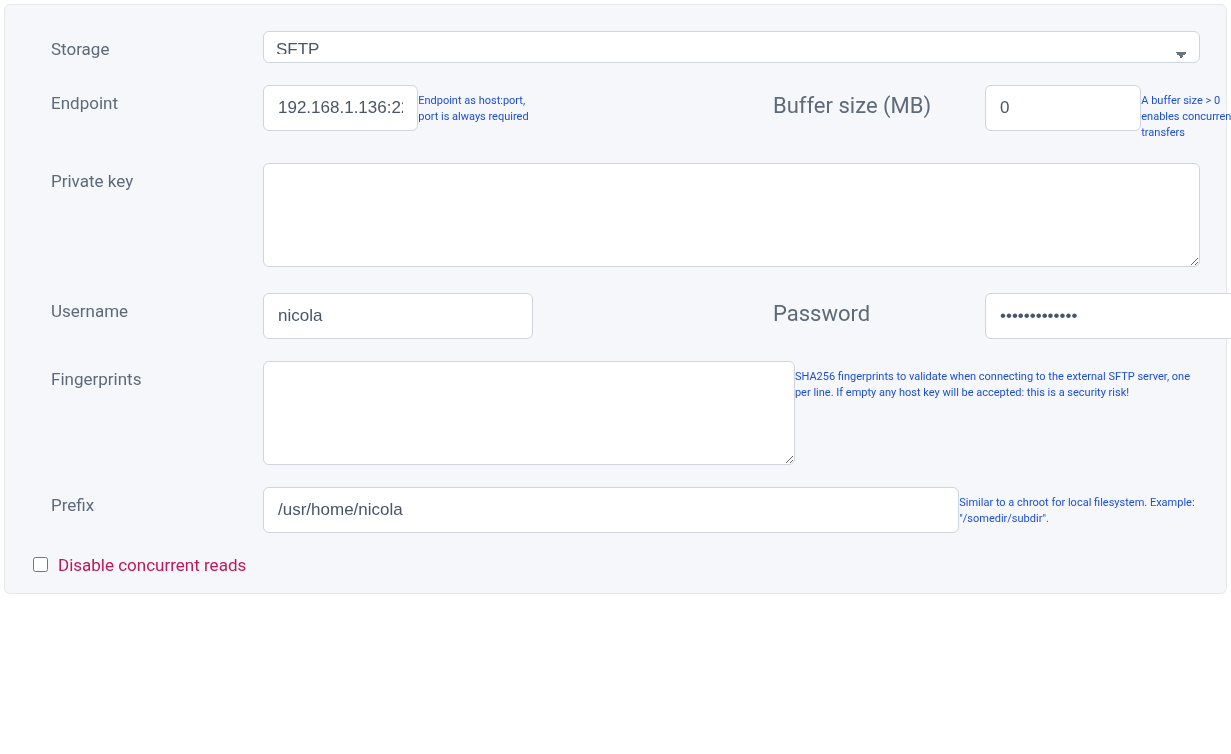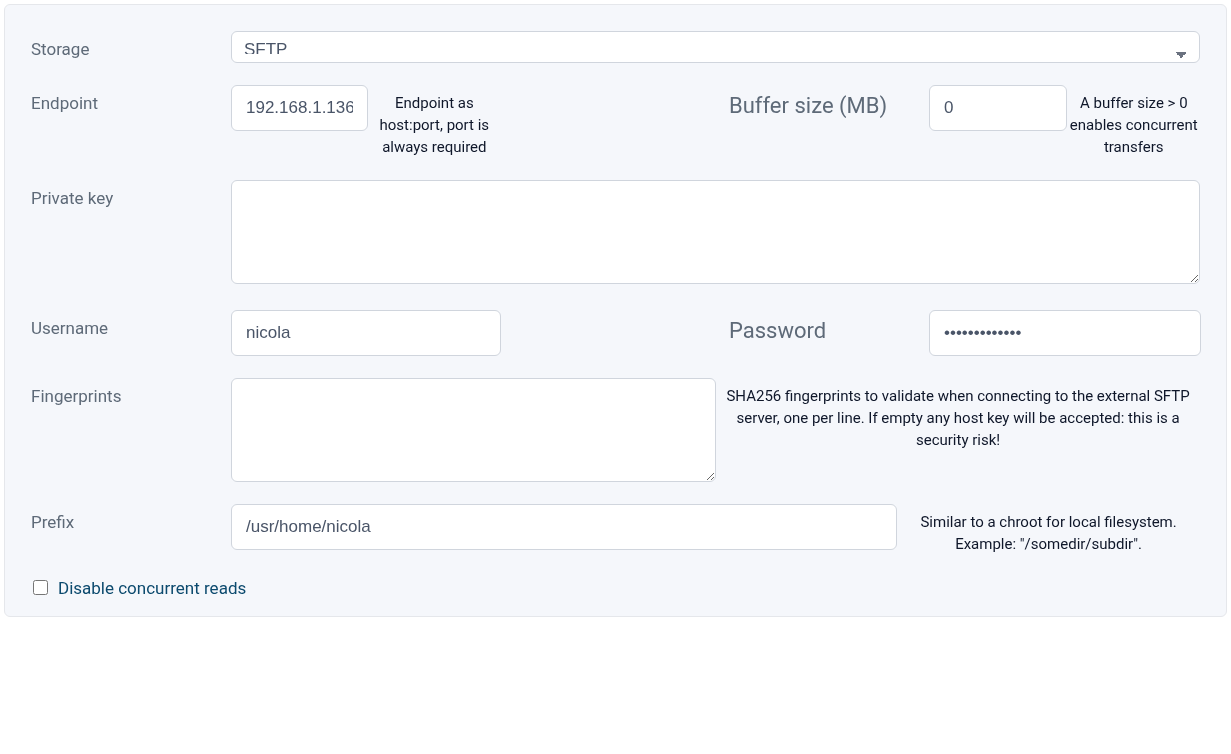--- a/index.html
+++ b/index.html
@@ -14,21 +14,22 @@
       border: 1px solid #e5e7eb;
       border-radius: 6px;
       margin: 4px;
       padding: 26px 26px 18px 26px;
       width: 1223px;
     }
     .row {
       display: flex;
       align-items: flex-start;
       margin-bottom: 22px;
-      gap: 0;
+      gap: 12px;
+      margin-left: 20px;
     }
     .label-col {
       width: 200px;
       flex: 0 0 200px;
       font-size: 17px;
       color: #5e6a78;
       padding-top: 8px;
     }
     .field-col {
       flex: 1 1 auto;
@@ -84,42 +85,41 @@
       background-image:
         linear-gradient(45deg, transparent 50%, #6b7280 50%),
         linear-gradient(135deg, #6b7280 50%, transparent 50%);
       background-position:
         calc(100% - 18px) 20px,
         calc(100% - 12px) 20px;
       background-size: 6px 6px, 6px 6px;
       background-repeat: no-repeat;
     }
     .help-text {
-      font-size: 15px;
-      color: #0f172a;
+      font-size: 11px;
+      color: #1d4ed8;
       margin-top: 8px;
       line-height: 1.45;
-      text-align: center;
     }
     .checkbox-row {
       display: flex;
       align-items: center;
       gap: 10px;
       margin-top: 8px;
       margin-left: 2px;
     }
     .checkbox-row input[type="checkbox"] {
       width: 15px;
       height: 15px;
       accent-color: #4a5568;
       border: 1px solid #6b7280;
     }
     .checkbox-row label {
       font-size: 17px;
-      color: #0c4a6e;
+      color: #be185d;
       cursor: pointer;
     }
     .small-input { width: 270px; }
     .input-block { display: flex; flex-direction: row; }
   </style>
 </head>
 <body>
 
 <div class="panel">
 

